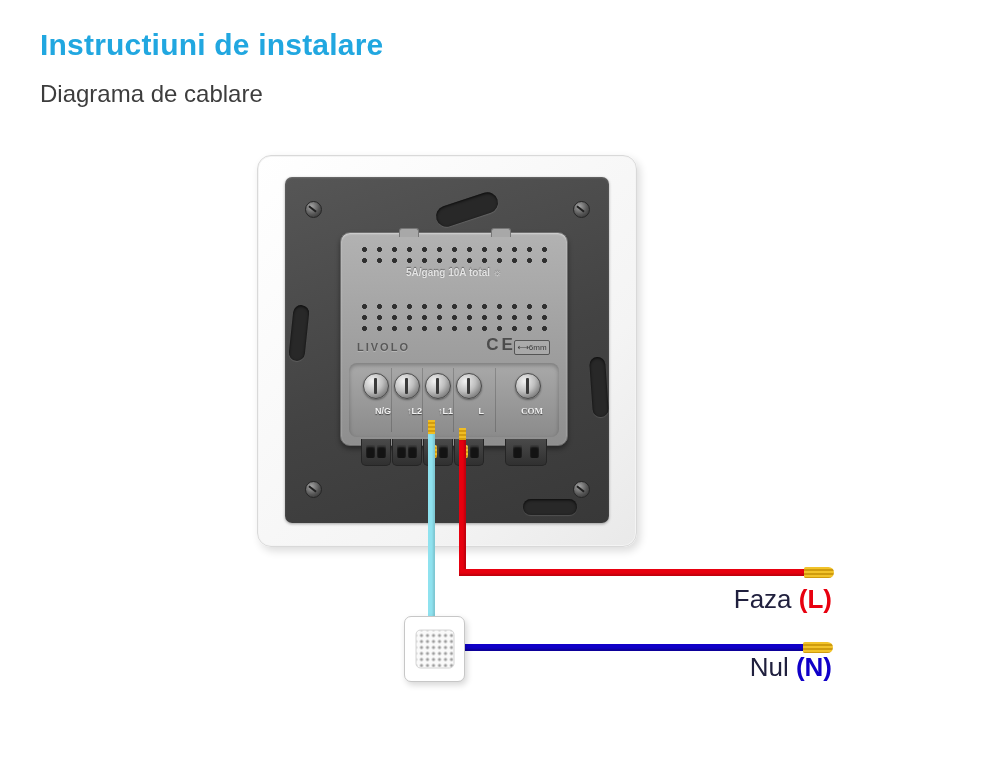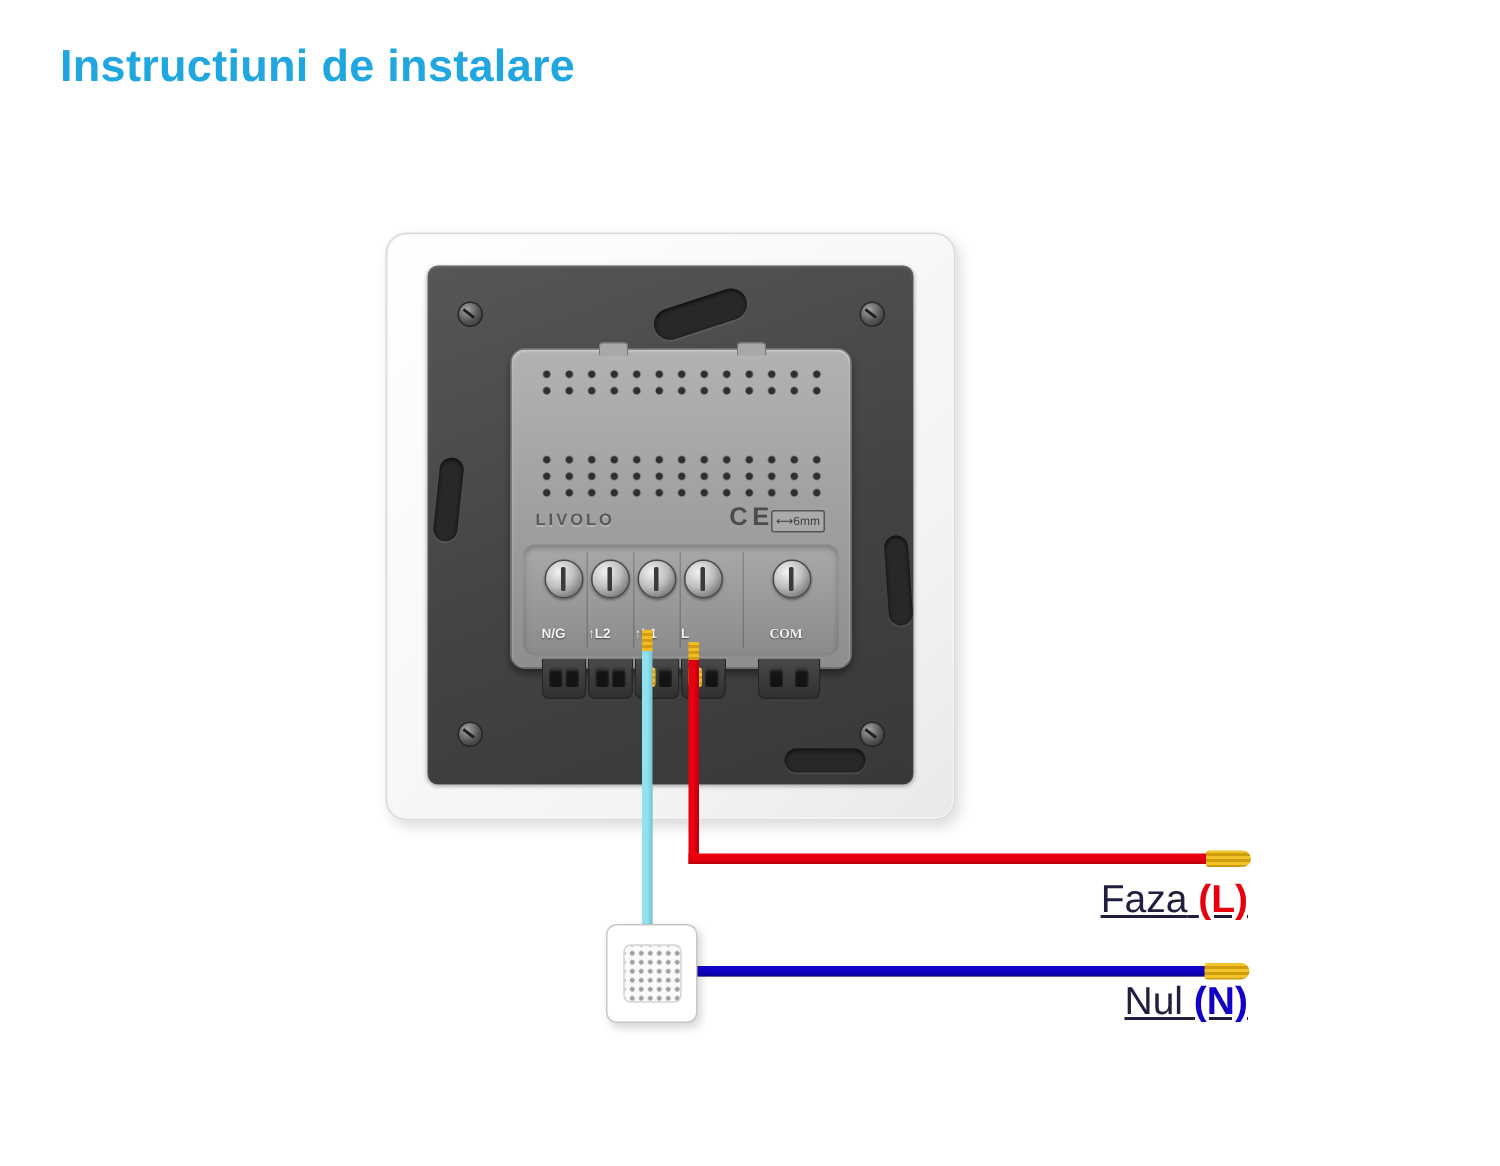--- a/index.html
+++ b/index.html
@@ -61,21 +61,21 @@
           background:linear-gradient(180deg,#a9a9a9,#8b8b8b);
           box-shadow:inset 0 2px 4px rgba(0,0,0,.28);}
   .divider{position:absolute;top:5px;bottom:5px;width:1px;background:rgba(0,0,0,.18);}
   .dv1{left:42px;}.dv2{left:73px;}.dv3{left:104px;}.dv4{left:146px;}
   .terminal{position:absolute;top:8px;width:30px;height:60px;}
   .tp1{left:12px;}.tp2{left:43px;}.tp3{left:74px;}.tp4{left:105px;}.tp5{left:164px;font-family:Liberation Serif, serif;}
   .t-screw{position:relative;width:24px;height:24px;margin:2px auto 0;border-radius:50%;
         background:radial-gradient(circle at 35% 30%,#f2f2f2,#bfbfbf 45%,#7d7d7d 78%,#5c5c5c);
         border:1px solid #4a4a4a;box-shadow:0 1px 2px rgba(0,0,0,.4);}
   .t-screw::after{content:"";position:absolute;left:10px;top:4px;width:3px;height:16px;background:#3a3a3a;border-radius:1px;}
-  .t-label{margin-top:18px;text-align:left;font-size:9px;font-weight:bold;color:#f2f2f2;
+  .t-label{margin-top:7px;text-align:right;font-size:9px;font-weight:bold;color:#f2f2f2;
         text-shadow:0 1px 1px rgba(0,0,0,.55);}
 
   
   .cblock{position:absolute;top:262px;width:28px;height:26px;border-radius:0 0 5px 5px;
           background:linear-gradient(180deg,#4a4a4a,#303030);border:1px solid #252525;border-top:none;}
   .cb1{left:76px;}.cb2{left:107px;}.cb3{left:138px;}.cb4{left:169px;}.cb5{left:220px;width:40px;}
   .hole{position:absolute;top:6px;width:9px;height:13px;background:#131313;border-radius:2px;
         box-shadow:inset 0 2px 2px rgba(255,255,255,.18);}
   .h1{left:4px;}.h2{right:4px;}
   .cb5 .h1{left:7px;}.cb5 .h2{right:7px;}
@@ -97,32 +97,33 @@
 
   
   .lamp{position:absolute;left:404px;top:616px;width:59px;height:64px;background:#ffffff;border:1px solid #c7c7c7;
         border-radius:7px;box-shadow:2px 3px 6px rgba(0,0,0,.16);}
   .lamp-grille{position:absolute;left:50%;top:50%;transform:translate(-50%,-50%);width:37px;height:37px;
         border-radius:5px;background:#fafafa;border:1px solid #d4d4d4;
         background-image:radial-gradient(circle,#9e9e9e 1.3px, rgba(0,0,0,0) 1.8px);
         background-size:6px 6px;background-position:2px 2px;}
 
   
-  .wire-label{position:absolute;right:168px;font-size:26px;color:#20203e;white-space:nowrap;text-decoration:underline;}
+  .wire-label{position:absolute;right:168px;font-size:26px;color:#20203e;white-space:nowrap;}
   .lbl-live{top:584px;}
   .lbl-neutral{top:652px;}
   .sym-live{color:#e8000f;font-weight:bold;}
   .sym-neutral{color:#1000c8;font-weight:bold;}
 </style>
 </head>
 <body>
 
 <div class="canvas">
 
   <div class="title">Instructiuni de instalare</div>
+  <div class="subtitle">Diagrama de cablare</div>
 
   <div class="assembly">
     <div class="frame"></div>
 
     <div class="plate">
       <div class="corner-screw cs1"></div>
       <div class="corner-screw cs2"></div>
       <div class="corner-screw cs3"></div>
       <div class="corner-screw cs4"></div>
 
@@ -131,20 +132,22 @@
       <div class="slot slot-right"></div>
       <div class="slot slot-bottom"></div>
 
       <div class="module">
         <div class="module-tab mt1"></div>
         <div class="module-tab mt2"></div>
 
         <div class="dots grid-top"></div>
 
         <div class="rating">
+          <div><span>5A/gang 10A total</span>
+            <span>☼</span></div>
         </div>
 
         <div class="dots grid-mid"></div>
 
         <div class="brand-row">
           <span class="brand">LIVOLO</span>
           <span class="ce">CE</span>
           <span class="gauge">⟷6mm</span>
         </div>
 

